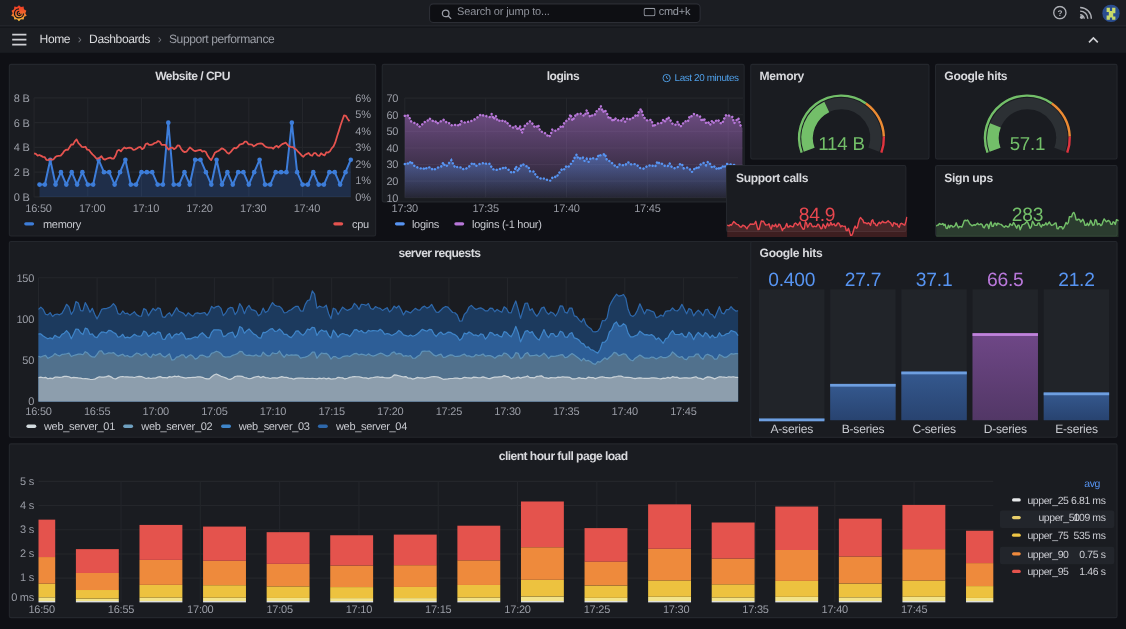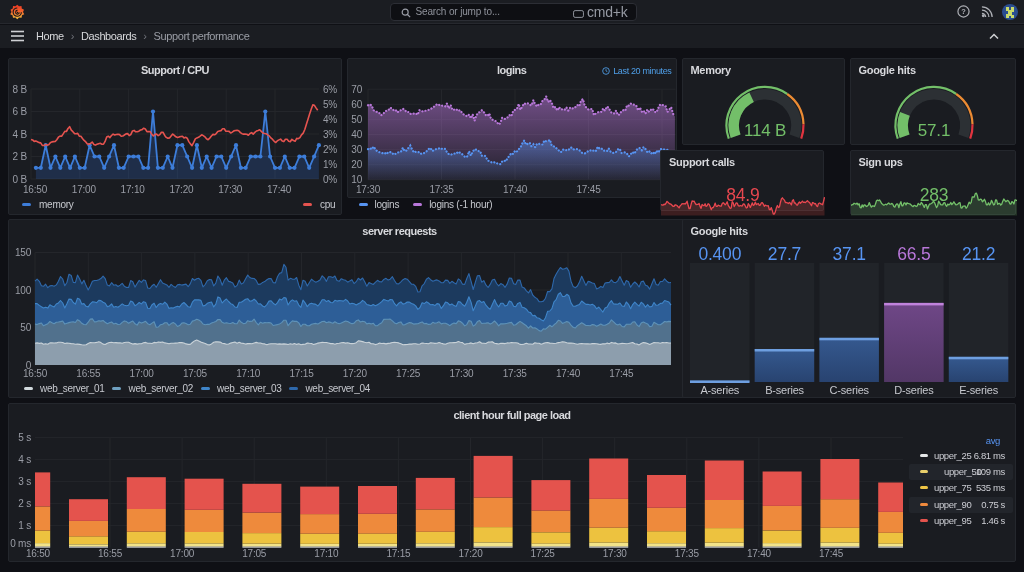--- a/index.html
+++ b/index.html
@@ -1,21 +1,21 @@
 <!DOCTYPE html>
 <html><head><meta charset="utf-8"><style>
 *{margin:0;padding:0;box-sizing:border-box}
 body{width:1024px;height:572px;background:#0f1015;font-family:"Liberation Sans",sans-serif;position:relative;overflow:hidden}
 .p{position:absolute;background:#1a1c21;border:1px solid #24272d;border-radius:2px}
 .pt{position:absolute;top:5px;left:0;width:100%;text-align:center;font-size:11px;font-weight:600;color:#d8d9dd;letter-spacing:-0.5px}
 .pt2{position:absolute;top:4.5px;left:8px;font-size:11px;font-weight:600;color:#d8d9dd;letter-spacing:-0.3px}
 svg text{font-family:"Liberation Sans",sans-serif;letter-spacing:-0.2px}
 </style></head><body>
 <div class="p" style="left:8px;top:58px;width:334px;height:157px">
-    <div class="pt">Support / CPU</div>
+    <div class="pt">Website / CPU</div>
     <svg width="334" height="157" style="position:absolute;left:0;top:0">
       <line x1="22.0" y1="120" x2="310.0" y2="120" stroke="#24262b" stroke-width="1"></line>
       <line x1="22.0" y1="97.5" x2="310.0" y2="97.5" stroke="#24262b" stroke-width="1"></line>
       <line x1="22.0" y1="75" x2="310.0" y2="75" stroke="#24262b" stroke-width="1"></line>
       <line x1="22.0" y1="52.5" x2="310.0" y2="52.5" stroke="#24262b" stroke-width="1"></line>
       <line x1="22.0" y1="30" x2="310.0" y2="30" stroke="#24262b" stroke-width="1"></line>
       <line x1="22" y1="30.0" x2="22" y2="120.0" stroke="#24262b" stroke-width="1"></line>
       <line x1="70.8" y1="30.0" x2="70.8" y2="120.0" stroke="#24262b" stroke-width="1"></line>
       <line x1="119.6" y1="30.0" x2="119.6" y2="120.0" stroke="#24262b" stroke-width="1"></line>
       <line x1="168.4" y1="30.0" x2="168.4" y2="120.0" stroke="#24262b" stroke-width="1"></line>
@@ -97,21 +97,21 @@
       <text x="314" y="33.5" font-size="10" fill="#9a9da6">6%</text>
       <text x="26" y="134" font-size="10" fill="#9a9da6" text-anchor="middle">16:50</text>
       <text x="74.8" y="134" font-size="10" fill="#9a9da6" text-anchor="middle">17:00</text>
       <text x="123.6" y="134" font-size="10" fill="#9a9da6" text-anchor="middle">17:10</text>
       <text x="172.4" y="134" font-size="10" fill="#9a9da6" text-anchor="middle">17:20</text>
       <text x="221.2" y="134" font-size="10" fill="#9a9da6" text-anchor="middle">17:30</text>
       <text x="270" y="134" font-size="10" fill="#9a9da6" text-anchor="middle">17:40</text>
     </svg>
     <div style="position:absolute;left:13px;top:140px;width:300px;font-size:10px;letter-spacing:-0.25px;color:#c7c9cf"><span style="display:inline-block;width:9px;height:3.5px;border-radius:2px;background:#3d7dd9;vertical-align:2px"></span><span style="margin-left:8px">memory</span><span style="position:absolute;left:281px;white-space:nowrap"><span style="display:inline-block;width:9px;height:3.5px;border-radius:2px;background:#e5534f;vertical-align:2px"></span><span style="margin-left:8px">cpu</span></span></div>
   </div>
-<div class="p" style="left:346.5px;top:58px;width:330.5px;height:140px">
+<div class="p" style="left:346.5px;top:58px;width:330.5px;height:126px">
     <div class="pt">logins</div>
     <svg width="331" height="157" style="position:absolute;left:0;top:0">
       <defs>
         <linearGradient id="gpu" x1="0" y1="0" x2="0" y2="1">
           <stop offset="0" stop-color="rgba(184,119,217,0.55)"></stop>
           <stop offset="1" stop-color="rgba(184,119,217,0.06)"></stop>
         </linearGradient>
         <linearGradient id="gbl" x1="0" y1="0" x2="0" y2="1">
           <stop offset="0" stop-color="rgba(87,148,242,0.45)"></stop>
           <stop offset="1" stop-color="rgba(87,148,242,0.04)"></stop>
@@ -412,21 +412,21 @@
       </linearGradient>
     </defs>
     <path d="M33 3 L40 9 L50 8 L51 18 L60 23 L56 32 L61 41 L52 45 L50 55 L40 54 L33 61 L26 54 L16 55 L14 45 L5 41 L10 32 L6 23 L15 18 L16 8 L26 9 Z" fill="url(#glg)"></path>
     <path d="M33 16 A16.5 16.5 0 1 0 49.5 33" fill="none" stroke="#16171c" stroke-width="4.6"></path>
     <path d="M34 25.5 A7.5 7.5 0 1 0 41.5 34" fill="none" stroke="#16171c" stroke-width="4.4"></path>
     <circle cx="34.5" cy="33.5" r="3" fill="#16171c"></circle>
   </svg>
 <div style="position:absolute;left:389.5px;top:3px;width:247px;height:18px;background:#0e0f13;border:1px solid #2c2e35;border-radius:4px;color:#8e919a;font-size:10px;letter-spacing:-0.15px;line-height:16px"><svg width="10" height="10" viewBox="0 0 12 12" style="position:absolute;left:10px;top:4px">
       <circle cx="5" cy="5" r="3.6" fill="none" stroke="#9a9da6" stroke-width="1.4"></circle>
       <line x1="7.8" y1="7.8" x2="11" y2="11" stroke="#9a9da6" stroke-width="1.4"></line>
-    </svg><span style="margin-left:25px">Search or jump to...</span><span style="position:absolute;right:8px;color:#969aa3;font-size:14px;letter-spacing:-0.2px"><svg width="11" height="8" viewBox="0 0 14 10" style="vertical-align:-1px;margin-right:3px">
+    </svg><span style="margin-left:25px">Search or jump to...</span><span style="position:absolute;right:8px;color:#969aa3;font-size:10px;letter-spacing:-0.2px"><svg width="11" height="8" viewBox="0 0 14 10" style="vertical-align:-1px;margin-right:3px">
         <rect x="0.7" y="0.7" width="12.6" height="8.6" rx="2" fill="none" stroke="#969aa3" stroke-width="1.2"></rect>
       </svg>cmd+k</span></div>
 <svg width="13" height="13" viewBox="0 0 14 14" style="position:absolute;left:957px;top:5px">
     <circle cx="7" cy="7" r="6" fill="none" stroke="#aeb0b6" stroke-width="1.3"></circle>
     <text x="7" y="10" font-size="8" fill="#aeb0b6" text-anchor="middle" font-weight="700">?</text>
   </svg>
 <svg width="13" height="13" viewBox="0 0 14 14" style="position:absolute;left:981px;top:5px">
     <circle cx="2.5" cy="11.5" r="1.6" fill="#aeb0b6"></circle>
     <path d="M1 9 a4 4 0 0 1 4 4 M1 5.5 a7.5 7.5 0 0 1 7.5 7.5 M1 2 a11 11 0 0 1 11 11" fill="none" stroke="#aeb0b6" stroke-width="1.4"></path>
   </svg>

